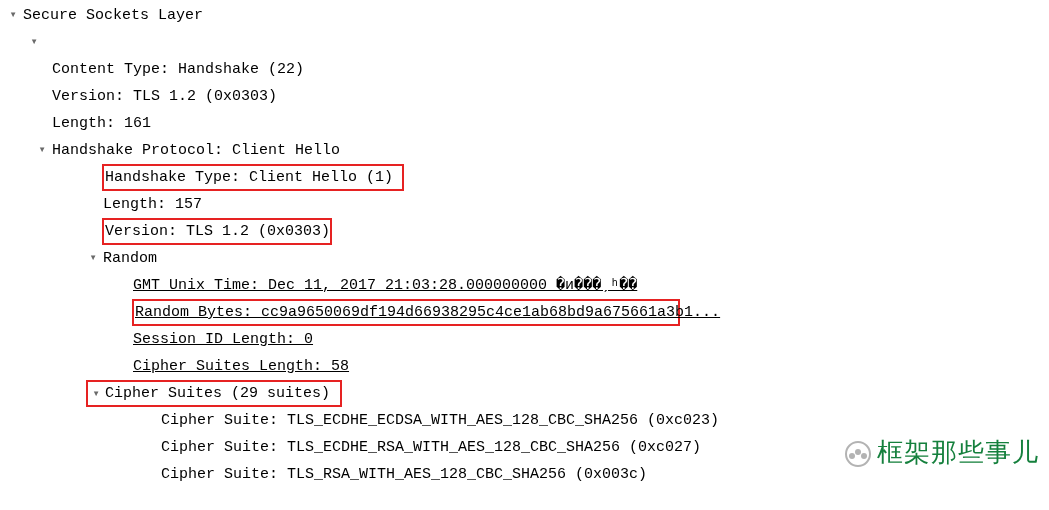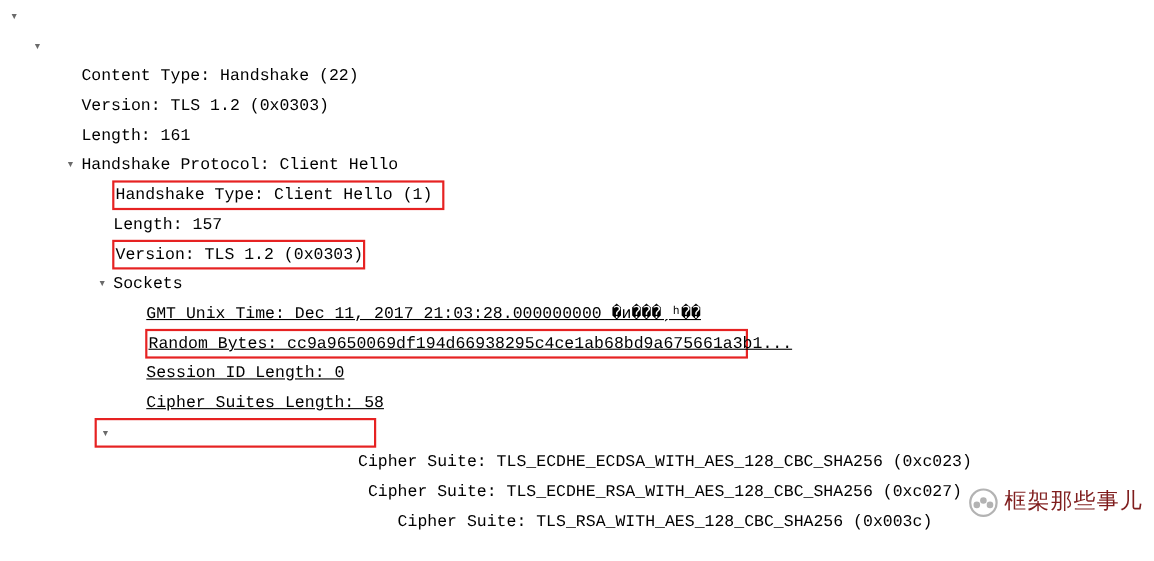--- a/index.html
+++ b/index.html
@@ -33,38 +33,38 @@
   margin-right: 2px;
 }
 .arrow.spacer {
   visibility: hidden;
 }
 .lbl {
   padding: 0 1px;
 }
 .pad0 { padding-left: 6px; }
 .pad1 { padding-left: 27px; }
-.pad2 { padding-left: 57px; }
+.pad2 { padding-left: 35px; }
 .pad3 { padding-left: 86px; }
 .pad4 { padding-left: 116px; text-decoration: underline; }
-.pad5 { padding-left: 144px; justify-content: center; }
+.pad5 { padding-left: 144px; }
 .line-highlight {
   display: inline-block;
   border: 2px solid #e62222;
   box-sizing: border-box;
   height: 27px;
   line-height: 23px;
 }
 .wm {
   position: absolute;
   right: 10px;
   bottom: 40px;
-  color: #7f1d1d;
+  color: #15803d;
   font-family: "Microsoft YaHei", sans-serif;
-  font-size: 20px;
+  font-size: 26px;
   pointer-events: none;
   user-select: none;
   letter-spacing: 1px;
 }
 .wm-dot {
   display:inline-flex;
   width:22px;height:22px;
   border:2px solid #b3b3b3;
   border-radius:50%;
   align-items:center;justify-content:center;
@@ -77,20 +77,21 @@
   margin-bottom:4px;
 }
 </style>
 </head>
 <body>
 
 <div class="tree">
 
   <div class="line pad0">
     <span class="arrow">▾</span>
+    <span class="lbl">Secure Sockets Layer</span>
   </div>
 
   <div class="line pad1">
     <span class="arrow">▾</span>
   </div>
 
   <div class="line pad2">
     <span class="arrow spacer">▾</span>
     <span class="lbl">Content Type: Handshake (22)</span>
   </div>
@@ -120,21 +121,21 @@
     <span class="lbl">Length: 157</span>
   </div>
 
   <div class="line pad3">
     <span class="arrow spacer">▾</span>
     <span class="lbl line-highlight" style="width:230px;">Version: TLS 1.2 (0x0303)</span>
   </div>
 
   <div class="line pad3">
     <span class="arrow">▾</span>
-    <span class="lbl">Sockets</span>
+    <span class="lbl">Random</span>
   </div>
 
   <div class="line pad4">
     <span class="arrow spacer">▾</span>
     <span class="lbl">GMT Unix Time: Dec 11, 2017 21:03:28.000000000 �и���ˏʰ��</span>
   </div>
 
   <div class="line pad4">
     <span class="arrow spacer">▾</span>
     <span class="lbl line-highlight" style="width:548px;">Random Bytes: cc9a9650069df194d66938295c4ce1ab68bd9a675661a3b1...</span>
@@ -146,20 +147,21 @@
   </div>
 
   <div class="line pad4">
     <span class="arrow spacer">▾</span>
     <span class="lbl">Cipher Suites Length: 58</span>
   </div>
 
   <div class="line pad3">
     <span class="line-highlight" style="display:inline-flex;align-items:center;width:256px;padding-left:1px;">
       <span class="arrow" style="line-height:12px;">▾</span>
+      <span class="lbl" style="padding:0;">Cipher Suites (29 suites)</span>
     </span>
   </div>
 
   <div class="line pad5">
     <span class="arrow spacer">▾</span>
     <span class="lbl">Cipher Suite: TLS_ECDHE_ECDSA_WITH_AES_128_CBC_SHA256 (0xc023)</span>
   </div>
 
   <div class="line pad5">
     <span class="arrow spacer">▾</span>

